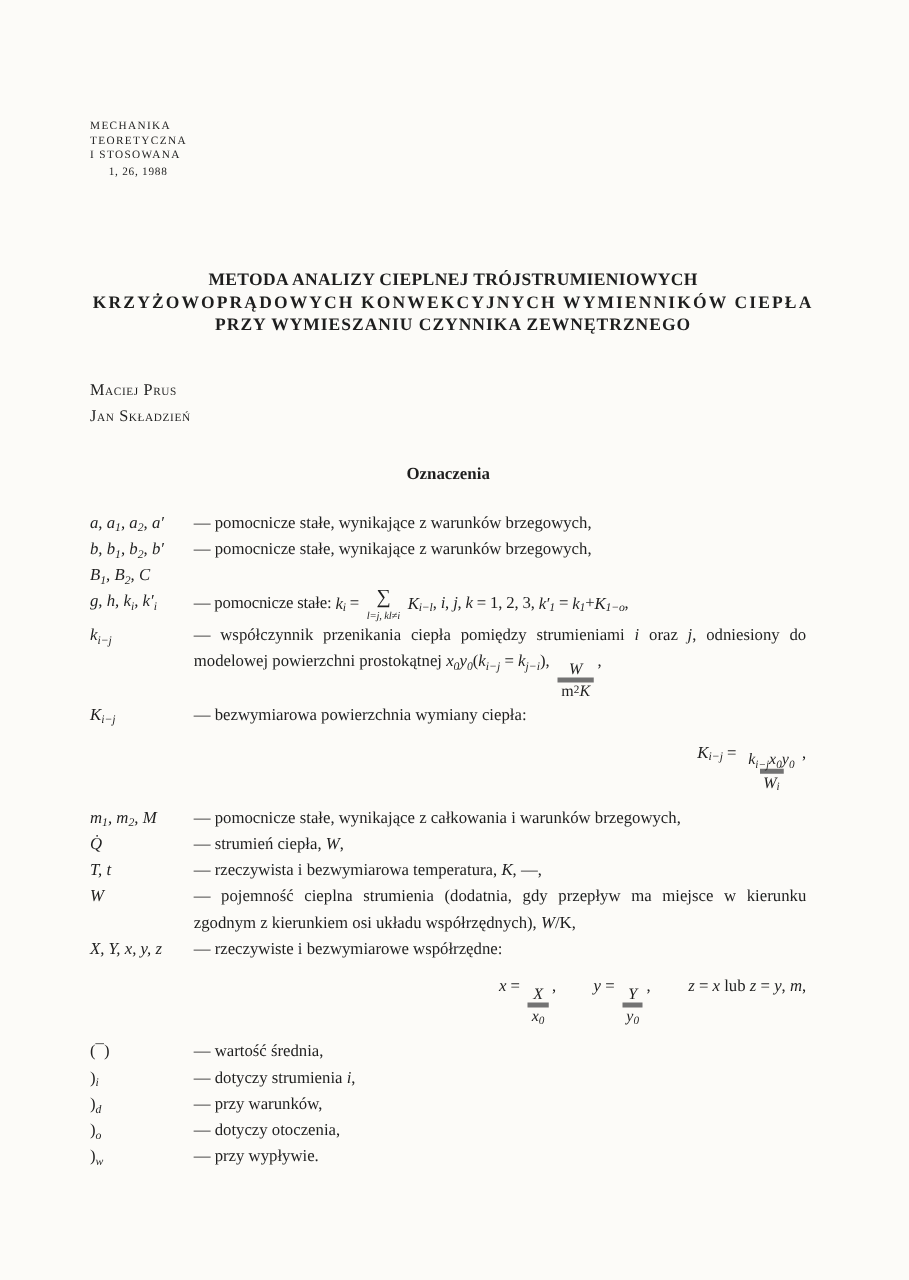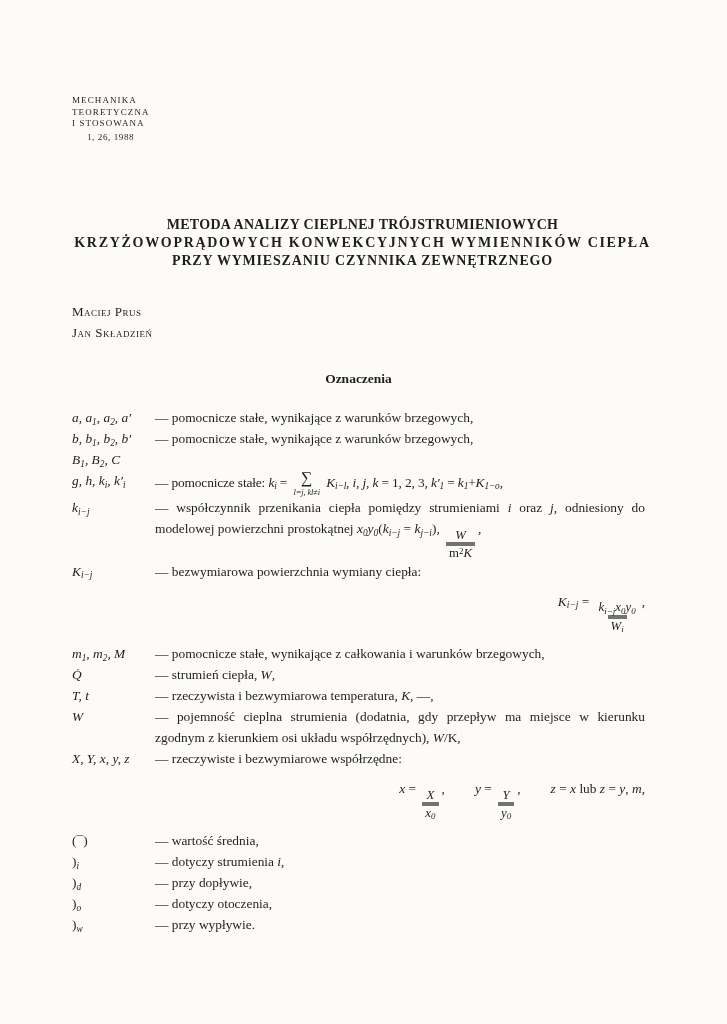--- a/index.html
+++ b/index.html
@@ -169,21 +169,21 @@
       <span class="def">— wartość średnia,</span>
     </div>
 
     <div class="row">
       <span class="term">)<sub><i>i</i></sub></span>
       <span class="def">— dotyczy strumienia <i>i</i>,</span>
     </div>
 
     <div class="row">
       <span class="term">)<sub><i>d</i></sub></span>
-      <span class="def">— przy dopływie,</span>
+      <span class="def">— przy warunków,</span>
     </div>
 
     <div class="row">
       <span class="term">)<sub><i>o</i></sub></span>
       <span class="def">— dotyczy otoczenia,</span>
     </div>
 
     <div class="row">
       <span class="term">)<sub><i>w</i></sub></span>
       <span class="def">— przy wypływie.</span>

